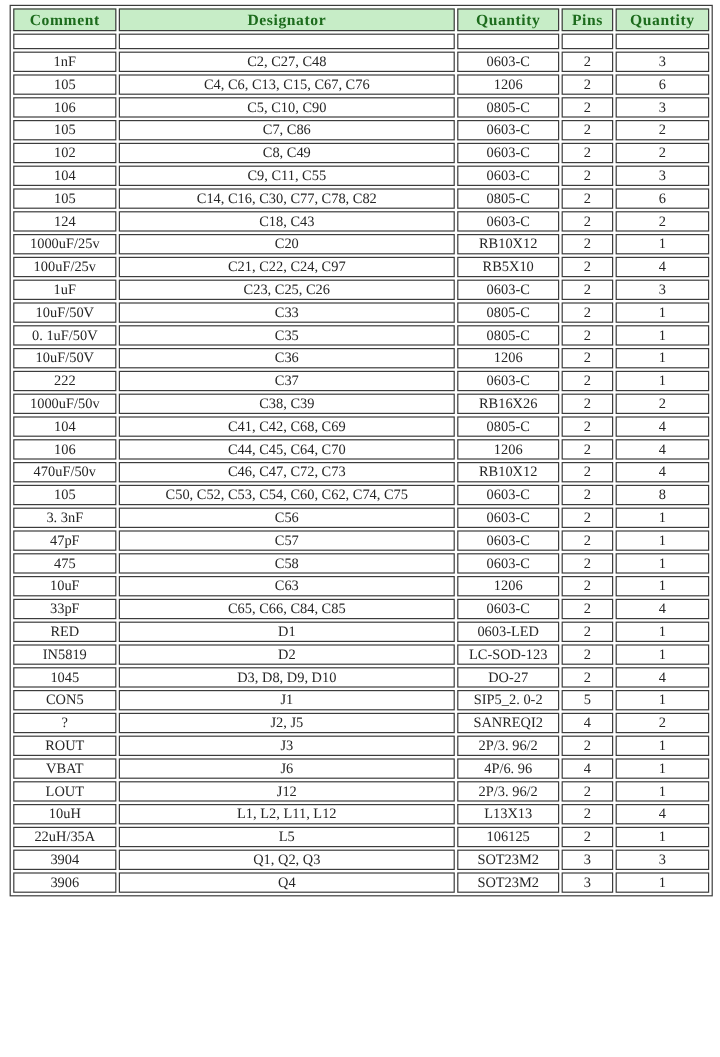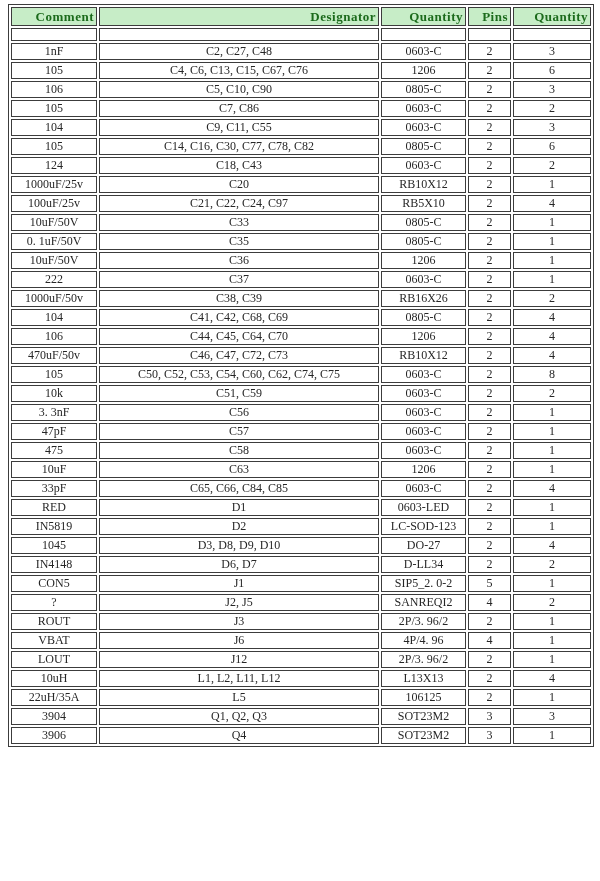--- a/index.html
+++ b/index.html
@@ -38,21 +38,20 @@
     white-space: nowrap;
     padding: 0 2px;
   }
   table.bom th {
     background: #c7edc7;
     color: #1c6b1c;
     font-weight: bold;
     font-size: 13px;
     height: 19px;
     letter-spacing: 0.5px;
-    text-align: right;
   }
   table.bom td {
     background: #ffffff;
     color: #262626;
     font-size: 12px;
     height: 15px;
     line-height: 15px;
   }
   tr.spacer-row td {
     height: 13px;
@@ -109,20 +108,27 @@
           <td>3</td>
         </tr>
         <tr>
           <td>105</td>
           <td>C7, C86</td>
           <td>0603-C</td>
           <td>2</td>
           <td>2</td>
         </tr>
         <tr>
+          <td>102</td>
+          <td>C8, C49</td>
+          <td>0603-C</td>
+          <td>2</td>
+          <td>2</td>
+        </tr>
+        <tr>
           <td>104</td>
           <td>C9, C11, C55</td>
           <td>0603-C</td>
           <td>2</td>
           <td>3</td>
         </tr>
         <tr>
           <td>105</td>
           <td>C14, C16, C30, C77, C78, C82</td>
           <td>0805-C</td>
@@ -144,20 +150,27 @@
           <td>1</td>
         </tr>
         <tr>
           <td>100uF/25v</td>
           <td>C21, C22, C24, C97</td>
           <td>RB5X10</td>
           <td>2</td>
           <td>4</td>
         </tr>
         <tr>
+          <td>1uF</td>
+          <td>C23, C25, C26</td>
+          <td>0603-C</td>
+          <td>2</td>
+          <td>3</td>
+        </tr>
+        <tr>
           <td>10uF/50V</td>
           <td>C33</td>
           <td>0805-C</td>
           <td>2</td>
           <td>1</td>
         </tr>
         <tr>
           <td>0. 1uF/50V</td>
           <td>C35</td>
           <td>0805-C</td>
@@ -207,27 +220,20 @@
           <td>4</td>
         </tr>
         <tr>
           <td>105</td>
           <td>C50, C52, C53, C54, C60, C62, C74, C75</td>
           <td>0603-C</td>
           <td>2</td>
           <td>8</td>
         </tr>
         <tr>
-          <td>10k</td>
-          <td>C51, C59</td>
-          <td>0603-C</td>
-          <td>2</td>
-          <td>2</td>
-        </tr>
-        <tr>
           <td>3. 3nF</td>
           <td>C56</td>
           <td>0603-C</td>
           <td>2</td>
           <td>1</td>
         </tr>
         <tr>
           <td>47pF</td>
           <td>C57</td>
           <td>0603-C</td>
@@ -268,27 +274,20 @@
           <td>LC-SOD-123</td>
           <td>2</td>
           <td>1</td>
         </tr>
         <tr>
           <td>1045</td>
           <td>D3, D8, D9, D10</td>
           <td>DO-27</td>
           <td>2</td>
           <td>4</td>
-        </tr>
-        <tr>
-          <td>IN4148</td>
-          <td>D6, D7</td>
-          <td>D-LL34</td>
-          <td>2</td>
-          <td>2</td>
         </tr>
         <tr>
           <td>CON5</td>
           <td>J1</td>
           <td>SIP5_2. 0-2</td>
           <td>5</td>
           <td>1</td>
         </tr>
         <tr>
           <td>?</td>
@@ -300,21 +299,21 @@
         <tr>
           <td>ROUT</td>
           <td>J3</td>
           <td>2P/3. 96/2</td>
           <td>2</td>
           <td>1</td>
         </tr>
         <tr>
           <td>VBAT</td>
           <td>J6</td>
-          <td>4P/4. 96</td>
+          <td>4P/6. 96</td>
           <td>4</td>
           <td>1</td>
         </tr>
         <tr>
           <td>LOUT</td>
           <td>J12</td>
           <td>2P/3. 96/2</td>
           <td>2</td>
           <td>1</td>
         </tr>

